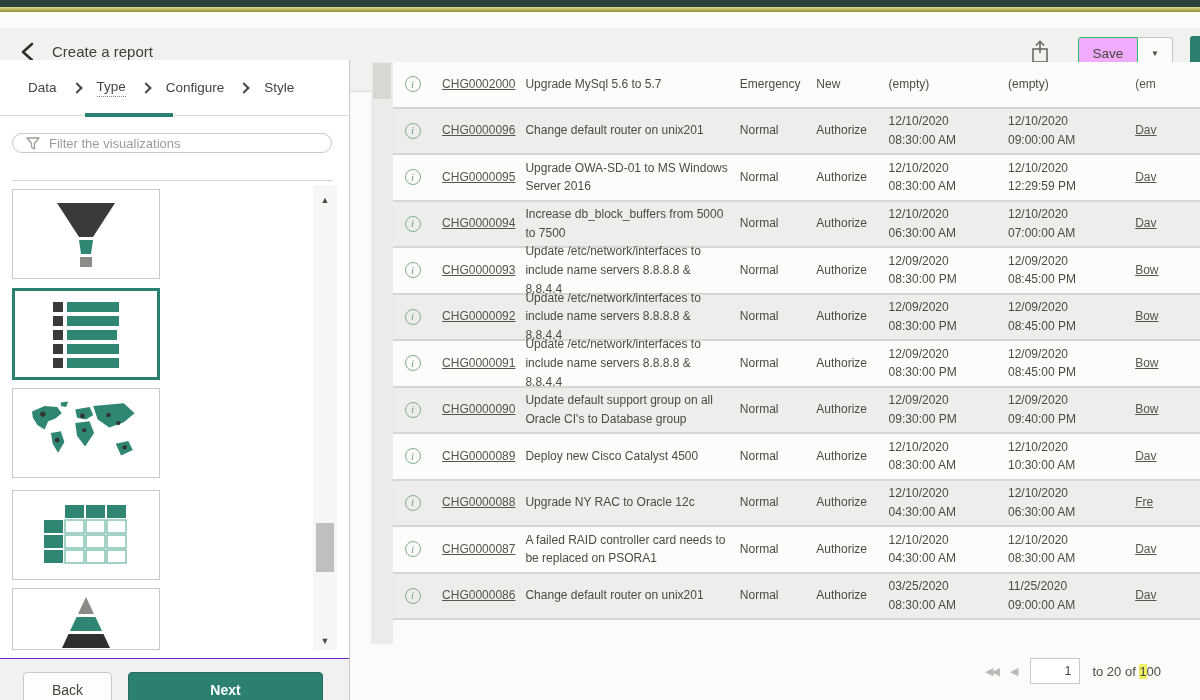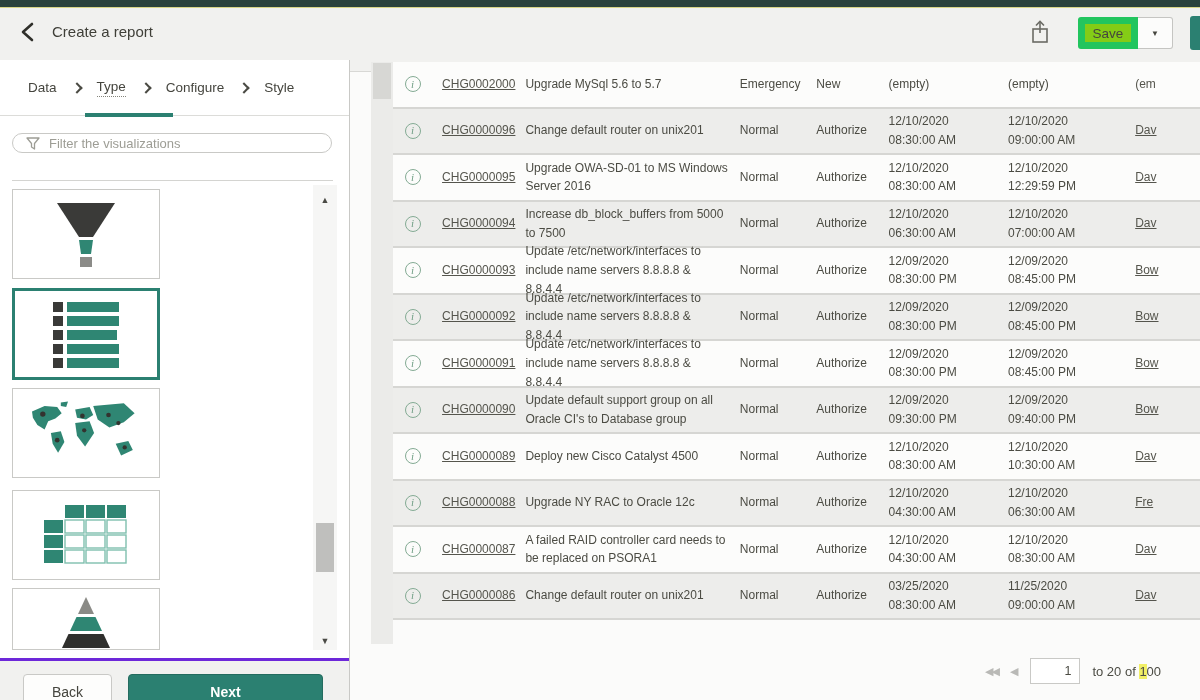--- a/index.html
+++ b/index.html
@@ -7,27 +7,27 @@
   body {
     position:relative;
     font-family:"Liberation Sans", sans-serif;
     background:#fbfbfa;
     color:#4b4b43;
   }
   
   .top-dark   { position:absolute; left:0; top:0; width:1200px; height:7px; background:#2a423d; }
   .top-accent { position:absolute; left:0; top:7px; width:1200px; height:5px;
                 background:linear-gradient(#e0dd92, #938d2f); }
-  .app-header { position:absolute; left:0; top:8px; width:1200px; height:64px;
+  .app-header { position:absolute; left:0; top:28px; width:1200px; height:64px;
                 background:#f1f1ef; border-bottom:1px solid #d8d8d5; }
   .back-chevron { position:absolute; left:18px; top:13px; width:22px; height:22px; cursor:pointer; }
   .app-title { position:absolute; left:52px; top:15px; font-size:15px; color:#3f3f38; }
   .share-btn { position:absolute; left:1028px; top:11px; width:24px; height:28px; cursor:pointer; }
   .save-split { position:absolute; left:1078px; top:9px; height:32px; display:flex; }
-  .save-main { width:60px; height:32px; background:#84cc16; border:7px solid #22c55e;
+  .save-main { width:60px; height:32px; background:#f0abfc; border:1px solid #22c55e;
                border-radius:3px 0 0 3px; font-size:13.5px; color:#45453e;
                display:flex; align-items:center; justify-content:center; cursor:pointer; }
   .save-arrow { width:35px; height:32px; background:#fcfcfb; border:1px solid #c5c5c2; border-left:none;
                 border-radius:0 3px 3px 0; display:flex; align-items:center; justify-content:center; cursor:pointer; }
   .save-arrow::after { content:"▼"; font-size:8px; color:#46463f; }
   .run-partial { position:absolute; left:1190px; top:8px; width:40px; height:34px;
                  background:#2b8071; border-radius:3px; cursor:pointer; }
 
   
   .left-panel { position:absolute; left:0; top:60px; width:350px; height:640px;
@@ -61,21 +61,21 @@
 
   .panel-scrollbar { position:absolute; left:313px; top:125px; width:24px; height:465px;
                      background:#f6f6f5; }
   .scroll-up, .scroll-down { position:absolute; left:0; width:24px; height:16px; text-align:center;
                              color:#4a4a45; cursor:pointer; }
   .scroll-up { top:4px; } .scroll-up::after { content:"▲"; font-size:9px; }
   .scroll-down { bottom:4px; } .scroll-down::after { content:"▼"; font-size:9px; }
   .scroll-thumb { position:absolute; left:3px; top:338px; width:18px; height:49px; background:#bfbfbd; cursor:pointer; }
 
   .panel-footer { position:absolute; left:0; top:598px; width:349px; height:42px;
-                  background:#f1f1ef; border-top:3px solid #6d28d9; }
+                  background:#f1f1ef; border-top:1px solid #6d28d9; }
   .back-btn { position:absolute; left:23px; top:13px; width:89px; height:40px;
               background:#fdfdfc; border:1px solid #c9c9c6; border-radius:4px;
               font-size:14px; color:#45453e; cursor:pointer; text-align:center; padding-top:9px; }
   .next-btn { position:absolute; left:128px; top:13px; width:195px; height:40px;
               background:#2b8071; border:1px solid #246c5f; border-radius:4px;
               font-size:14px; font-weight:bold; color:#ffffff; cursor:pointer; text-align:center; padding-top:9px; }
 
   
   .table-gutter { position:absolute; left:371px; top:62px; width:22px; height:582px; background:#ebebe9; }
   .gutter-thumb { position:absolute; left:2px; top:1px; width:18px; height:36px; background:#d7d7d4; }

